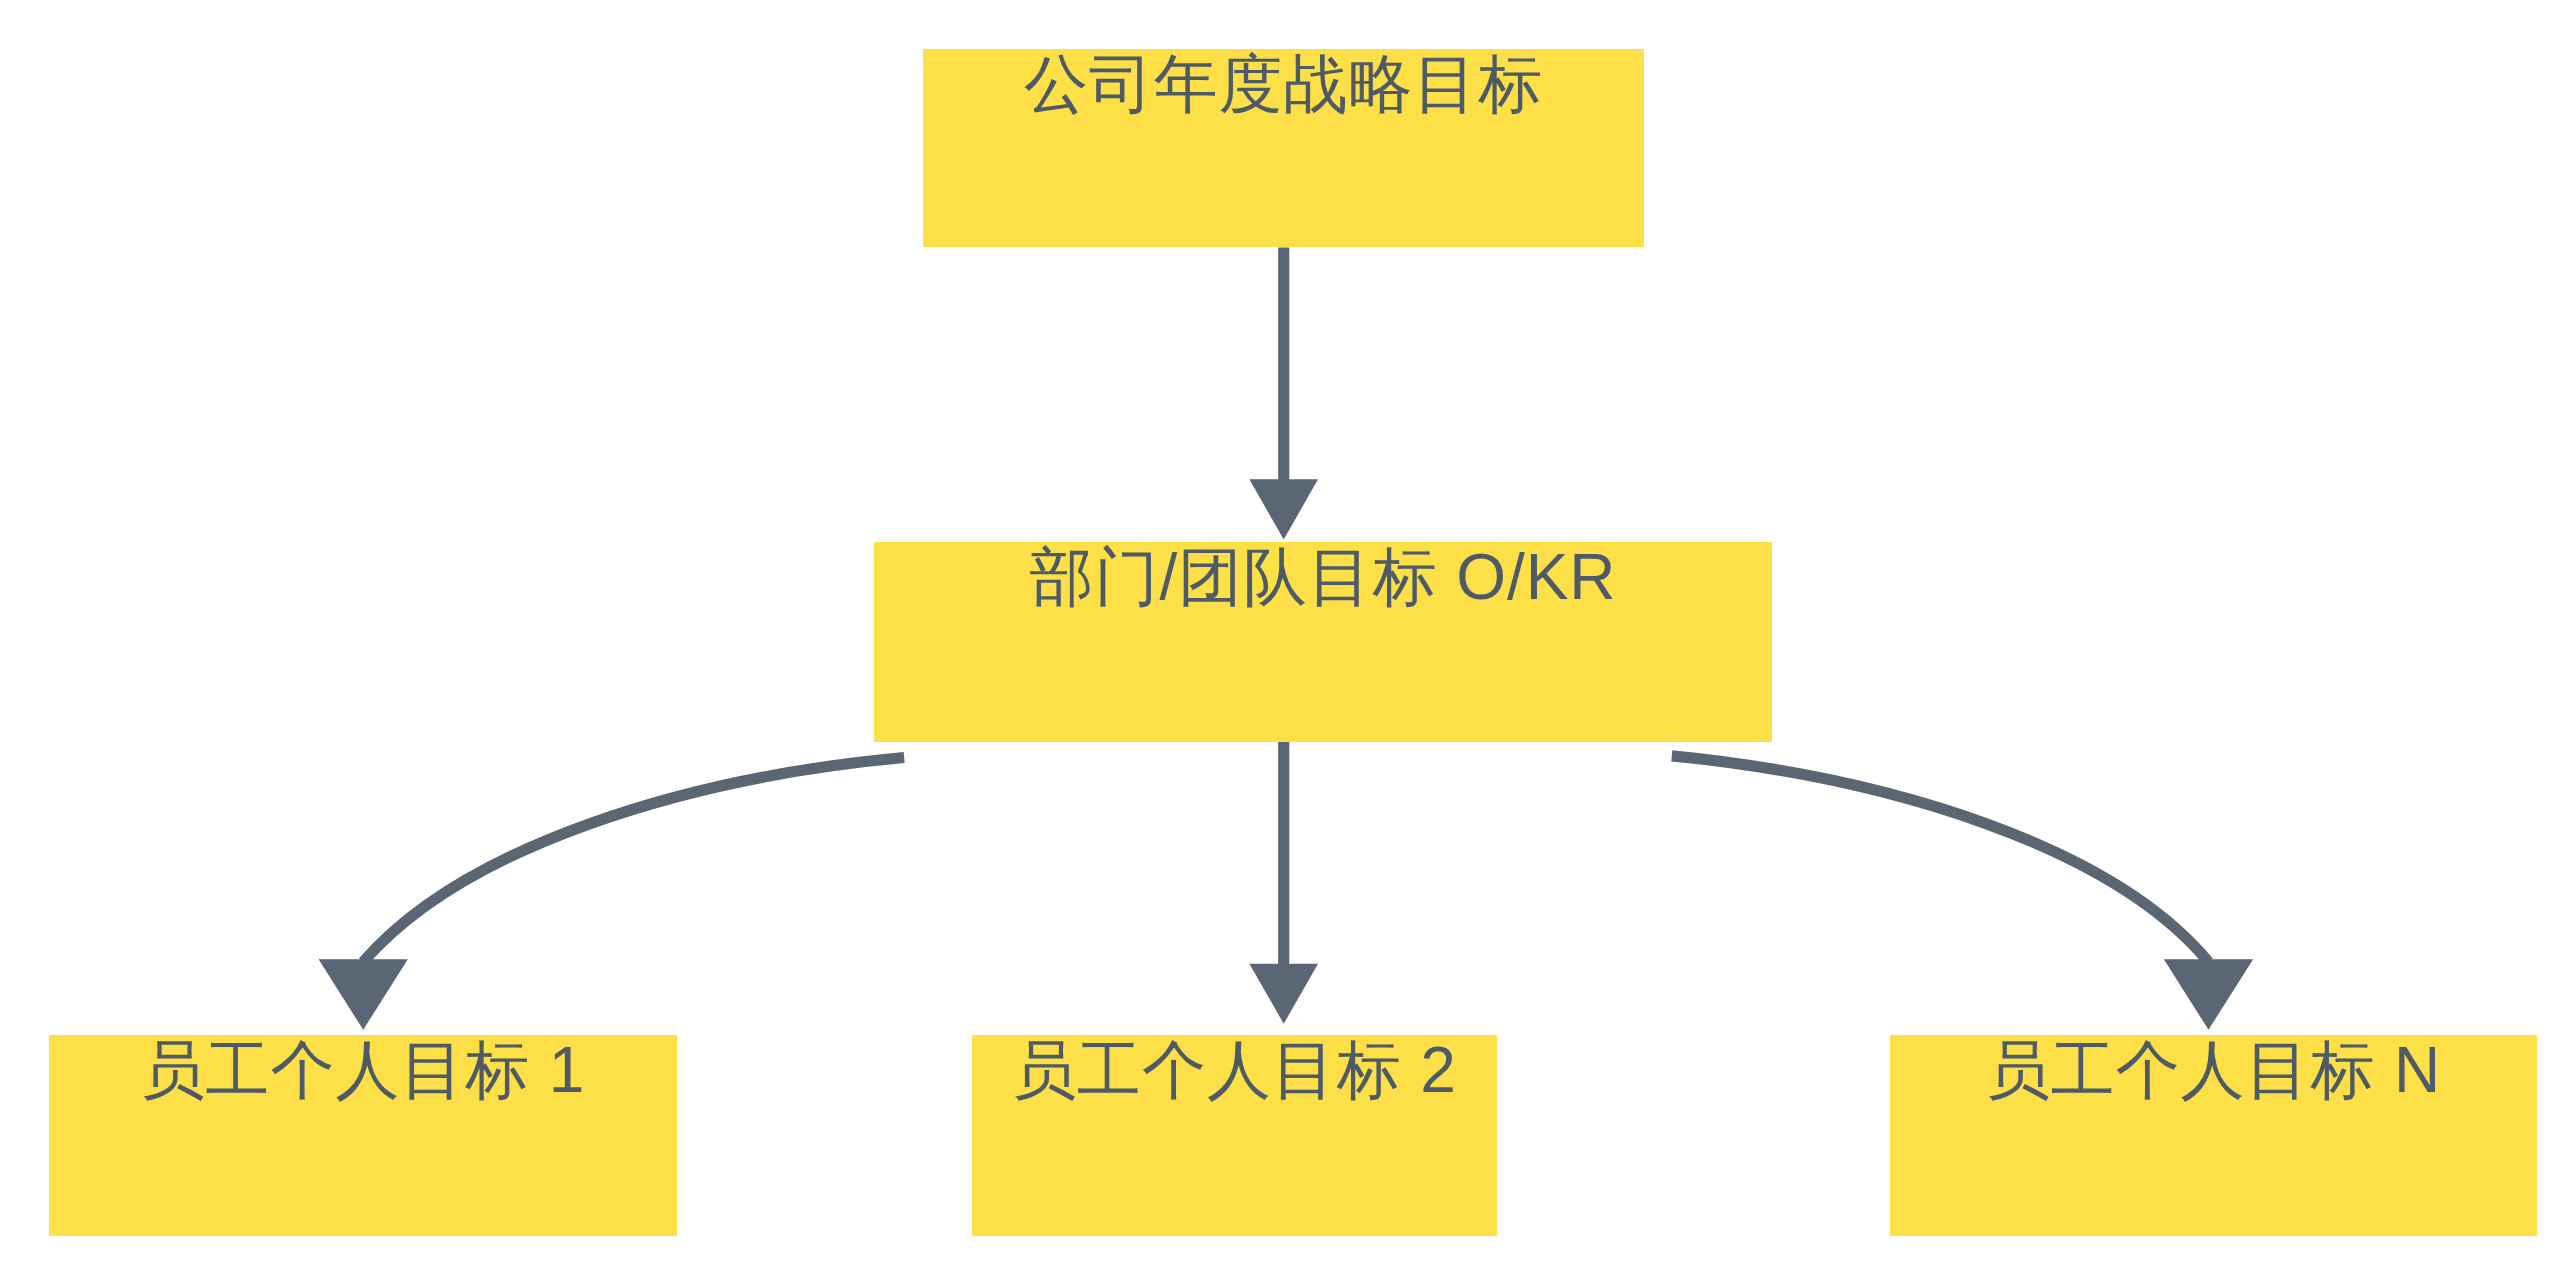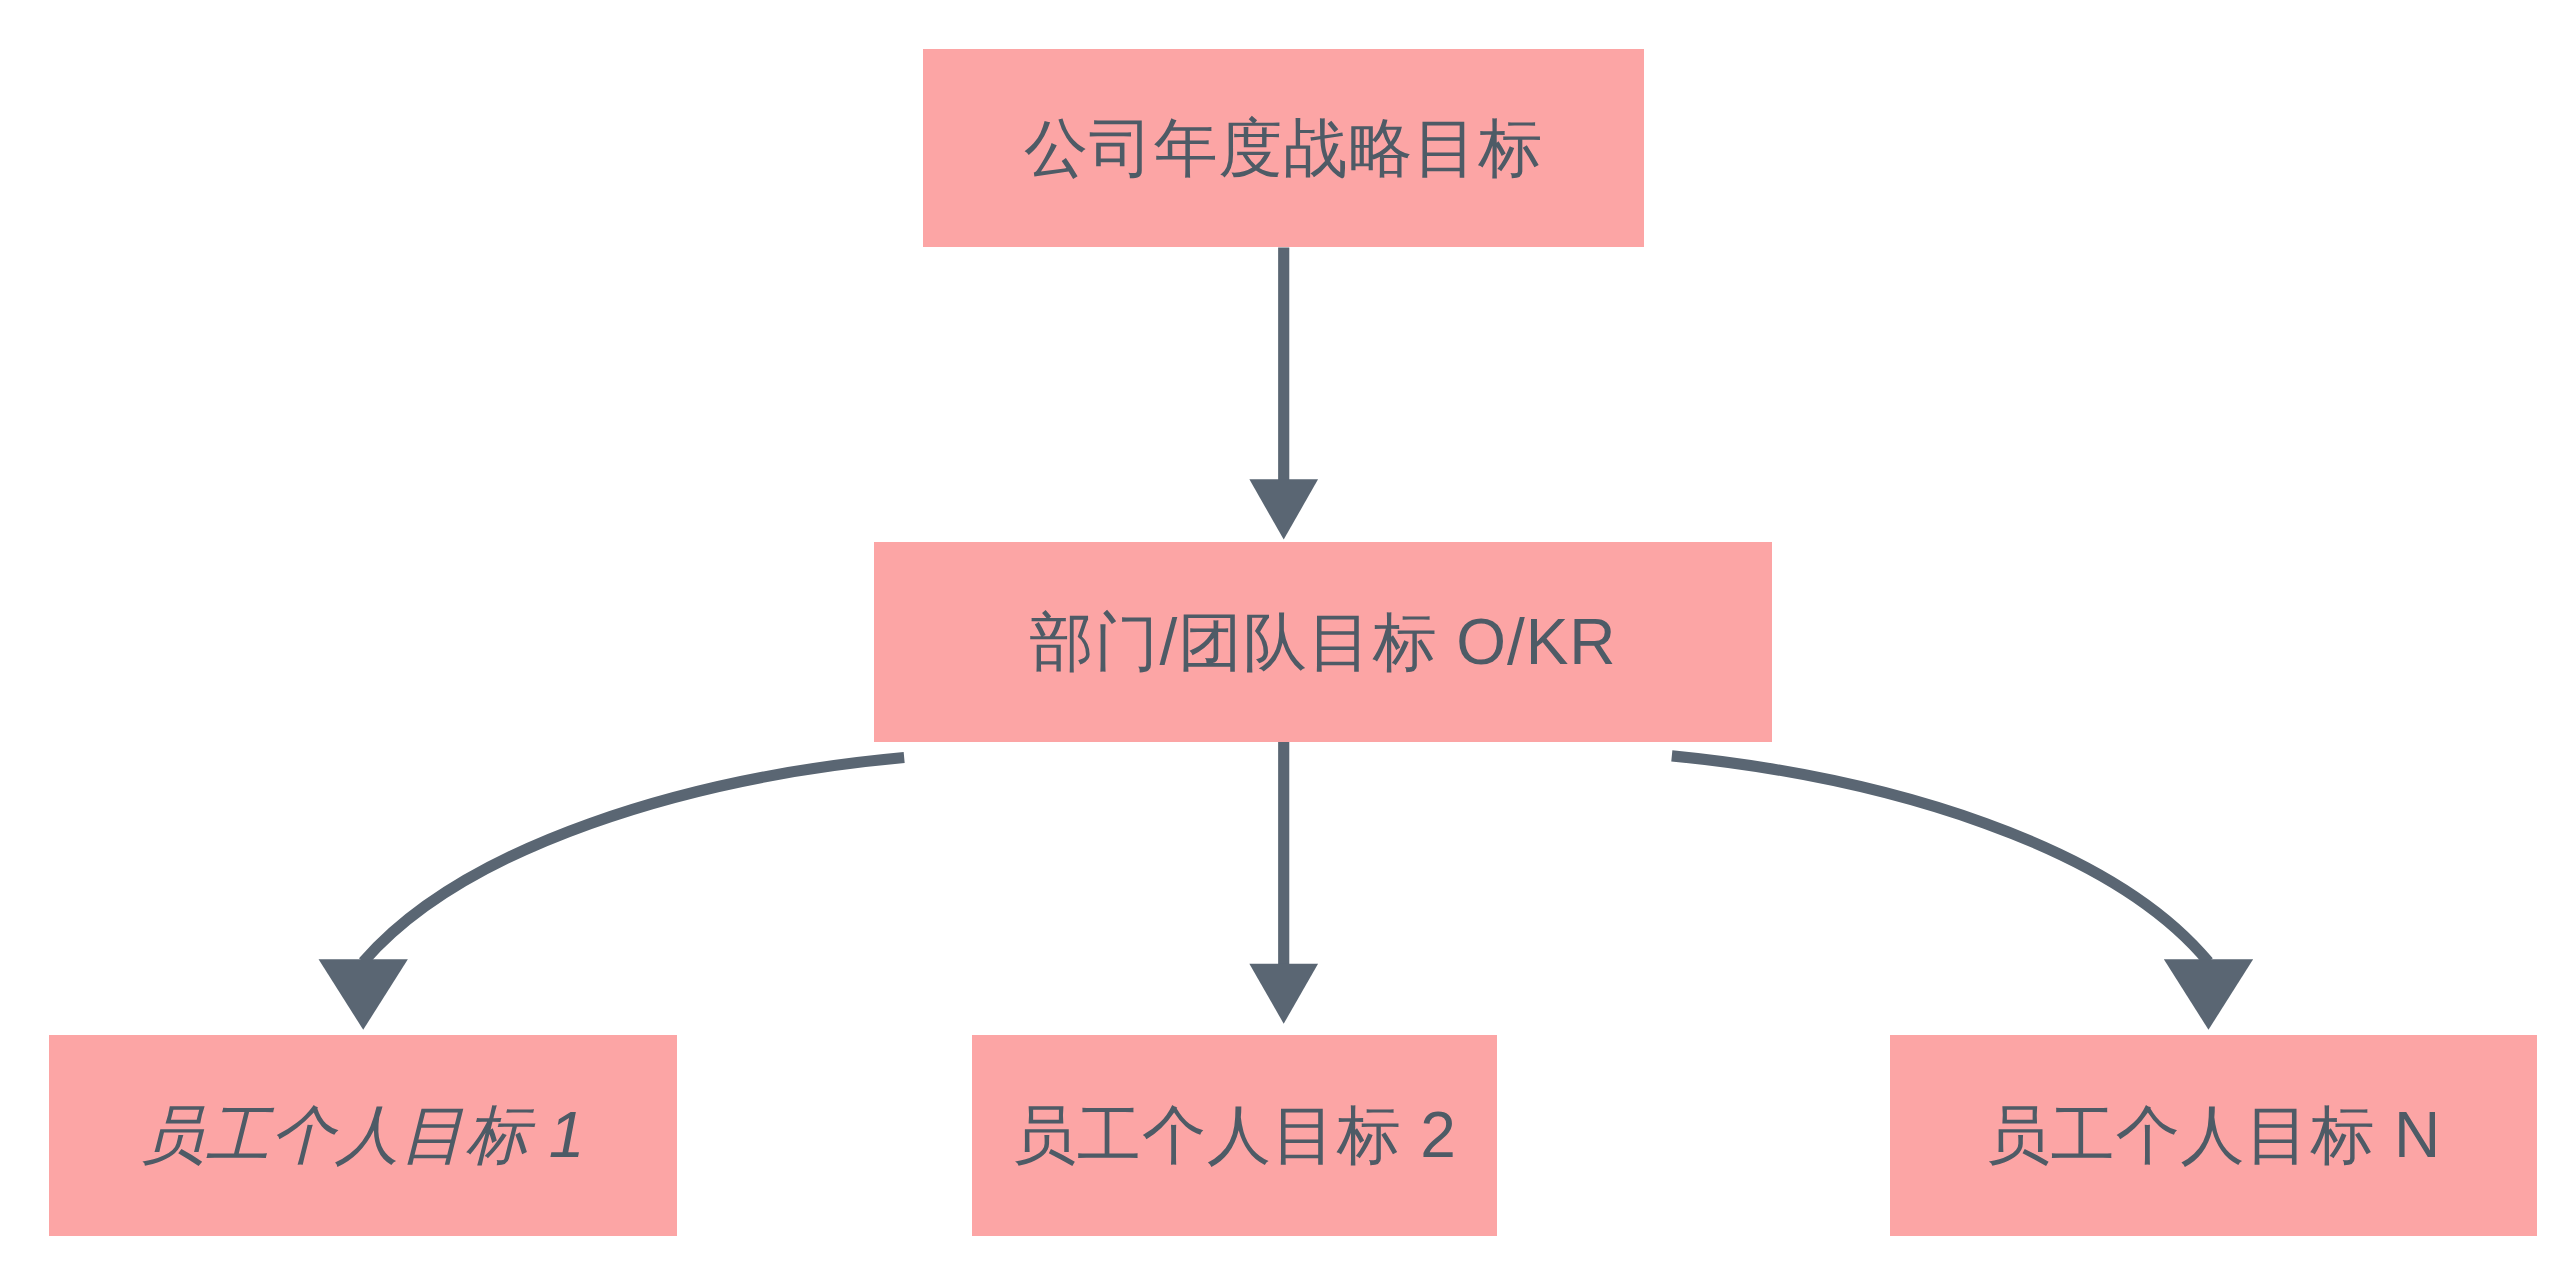--- a/index.html
+++ b/index.html
@@ -22,39 +22,38 @@
   #diagram-svg {
     position: absolute;
     left: 0;
     top: 0;
     width: 2576px;
     height: 1285px;
   }
   .node-box {
     position: absolute;
     display: flex;
-    align-items: center;
     justify-content: center;
     box-sizing: border-box;
-    background: #fca5a5;
+    background: #fde047;
     color: #4e5b66;
     font-size: 64px;
     font-weight: 400;
     letter-spacing: 0.9px;
     line-height: 1.1;
     white-space: nowrap;
     user-select: none;
   }
   .node-label {
     display: block;
   }
   
   #node-company   { left: 923px; top: 49px;   width: 721px; height: 198px; }
   #node-dept      { left: 874px; top: 542px;  width: 898px; height: 200px; }
-  #node-emp-1     { left: 49px;   top: 1035px; width: 628px; height: 201px; font-style: italic; }
+  #node-emp-1     { left: 49px;   top: 1035px; width: 628px; height: 201px; }
   #node-emp-2     { left: 972px; top: 1035px; width: 525px; height: 201px; }
   #node-emp-n     { left: 1890px; top: 1035px; width: 647px; height: 201px; }
 </style>
 </head>
 <body>
 
 <div id="diagram-root">
 
   <svg id="diagram-svg" viewBox="0 0 3000 1496" xmlns="http://www.w3.org/2000/svg">
 

